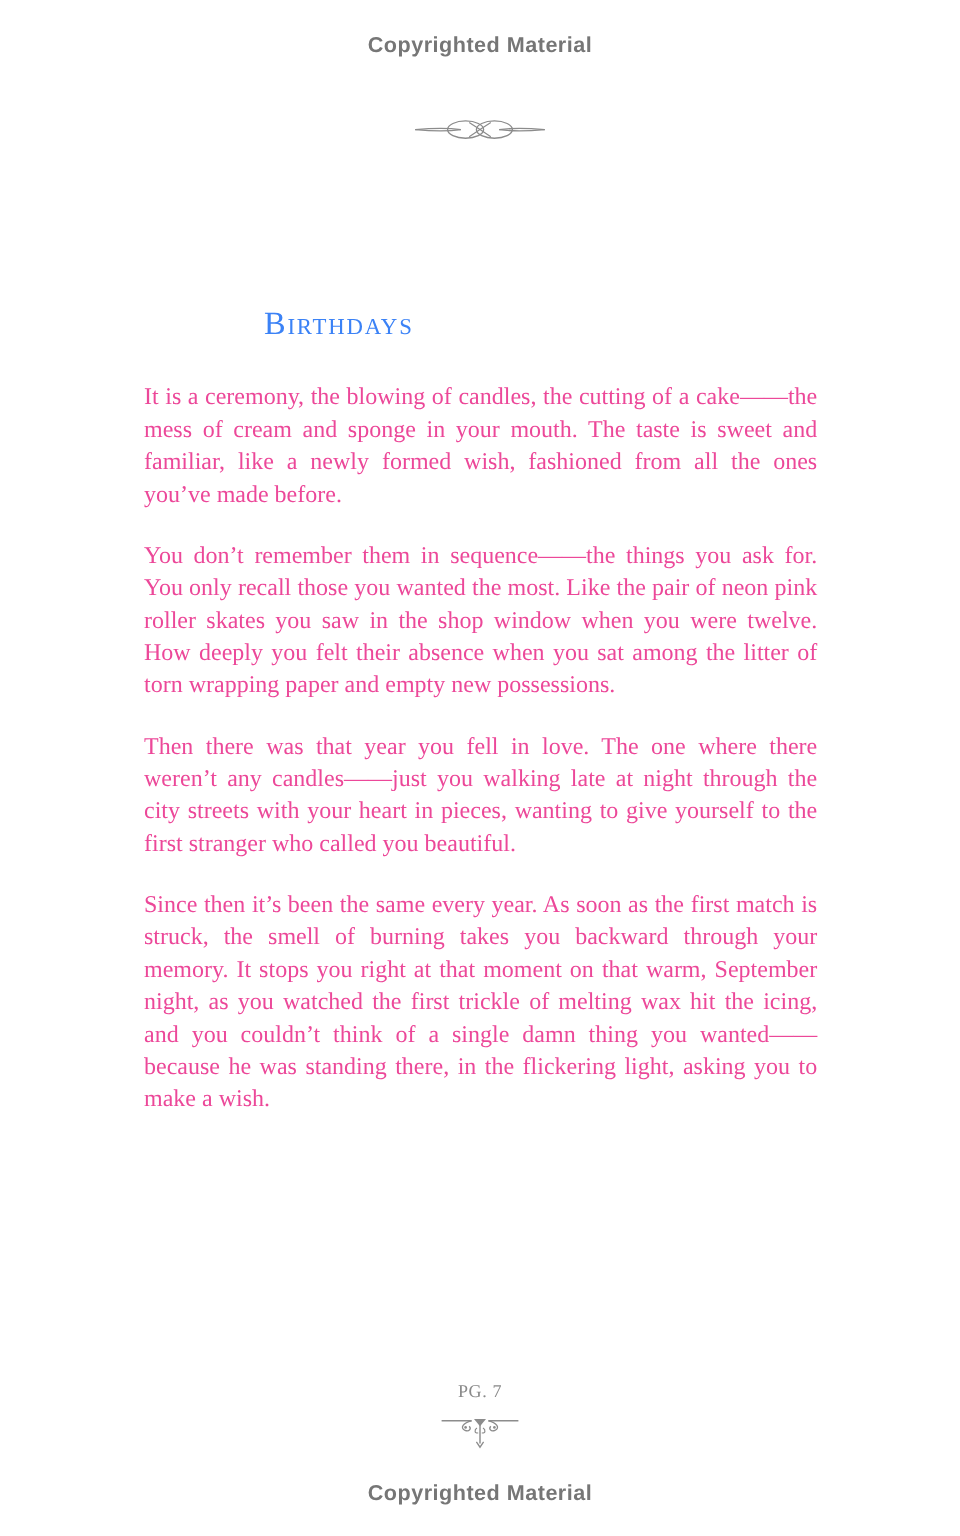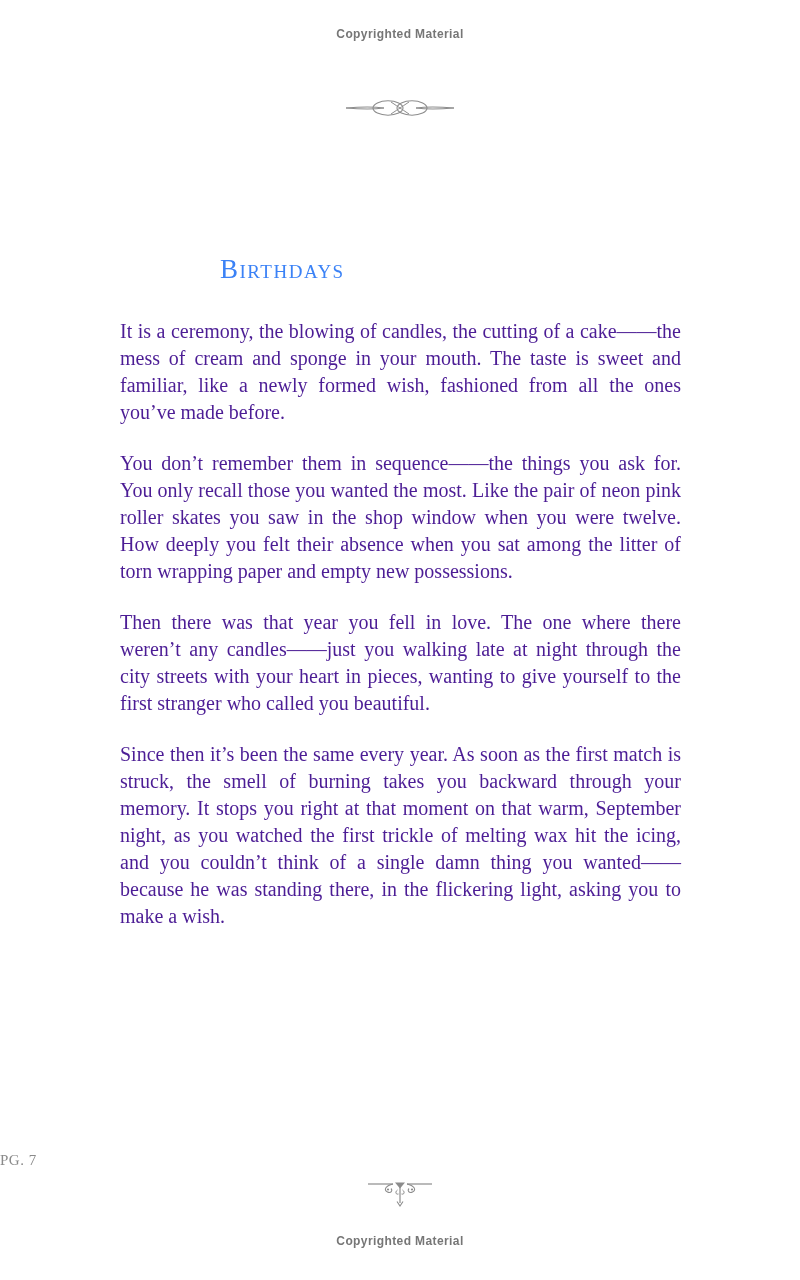--- a/index.html
+++ b/index.html
@@ -14,21 +14,21 @@
     background: #ffffff;
     overflow: hidden;
     font-family: "Liberation Serif", serif;
   }
   .copyright-notice {
     position: absolute;
     left: 0;
     width: 100%;
     text-align: center;
     font-family: "Liberation Sans", sans-serif;
-    font-size: 12px;
+    font-size: 18px;
     font-weight: bold;
     letter-spacing: 0.4px;
     color: #767676;
   }
   .copyright-top { top: 27px; }
   .copyright-bottom { top: 1234px; }
   .section-header {
     position: absolute;
     top: 76px;
     left: 0;
@@ -58,32 +58,32 @@
     letter-spacing: 1.5px;
     color: #3b82f6;
   }
   .body-text {
     position: absolute;
     top: 318px;
     left: 120px;
     width: 561px;
     font-size: 20px;
     line-height: 27px;
-    color: #4c1d95;
+    color: #ec4899;
     text-align: justify;
   }
   .body-text p {
     margin: 0 0 24px 0;
   }
   .page-number {
     position: absolute;
     top: 1152px;
     left: 0;
     width: 100%;
-    text-align: left;
+    text-align: center;
     font-family: "Liberation Serif", serif;
     font-size: 15px;
     letter-spacing: 0.5px;
     color: #8a8a8a;
   }
   .footer-ornament {
     position: absolute;
     top: 1178px;
     left: 50%;
     transform: translateX(-50%);

